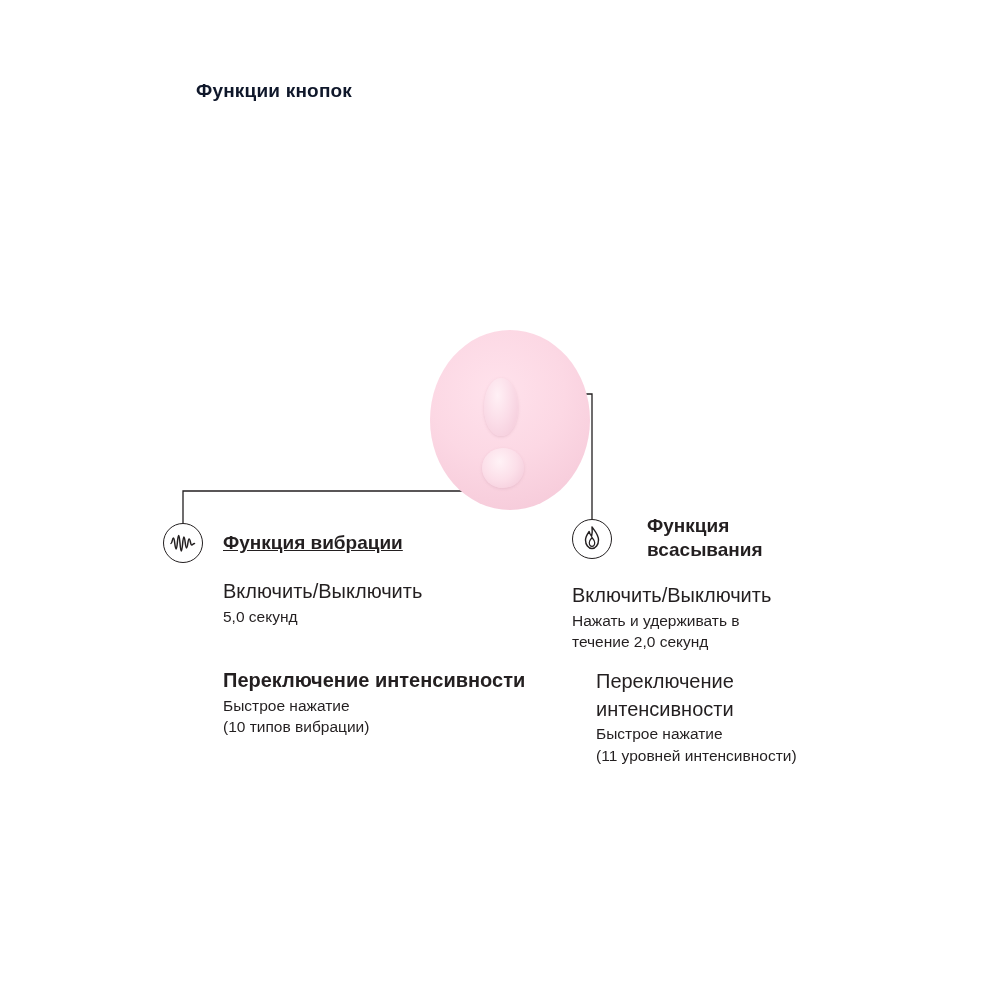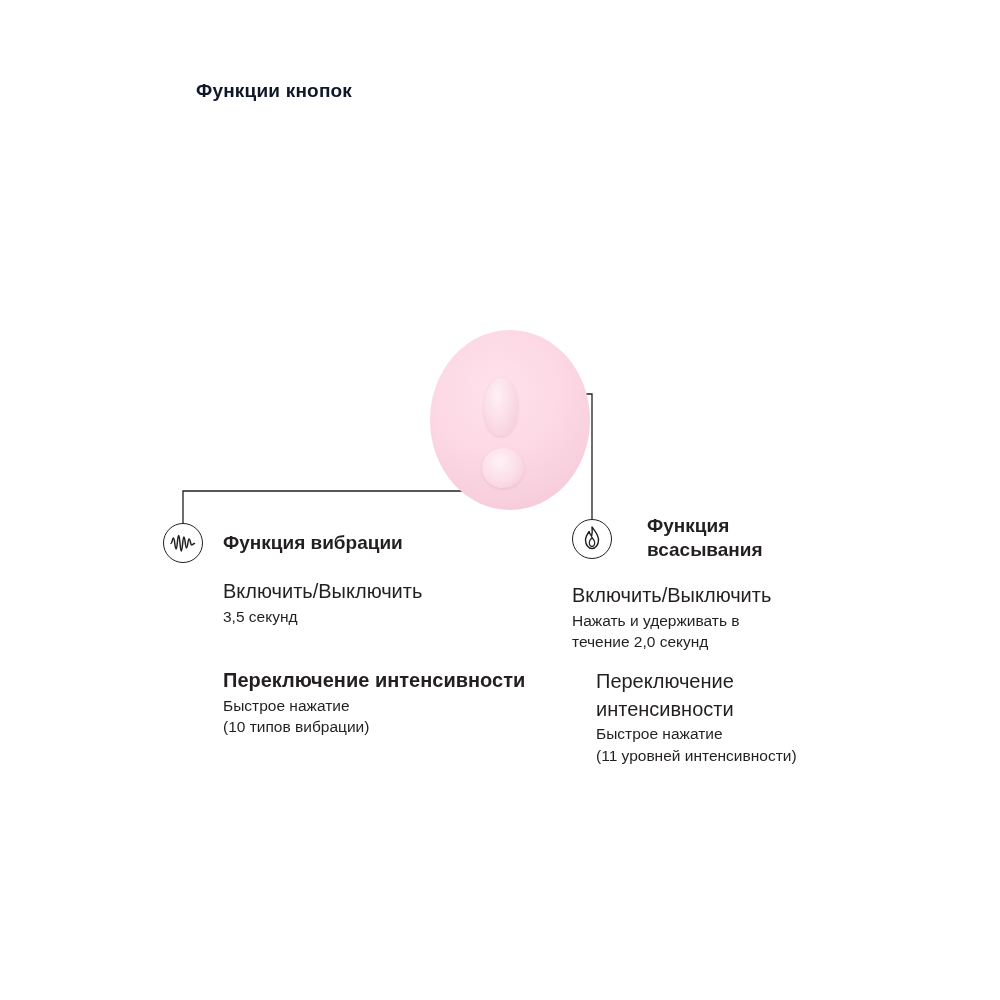--- a/index.html
+++ b/index.html
@@ -93,20 +93,21 @@
     position: absolute;
     font-size: 19px;
     font-weight: bold;
     color: #231f20;
     line-height: 1.24;
   }
   .title-vibration {
     left: 223px;
     top: 531px;
     white-space: nowrap;
+    text-decoration: underline;
   }
   .title-suction {
     left: 632px;
     top: 514px;
     width: 200px;
     margin-left: 15px;
   }
 
   
   .block {
@@ -158,21 +159,21 @@
     <svg width="38" height="38" viewBox="0 0 38 38">
       <path d="M19 7 C22.5 12 25.5 14.5 25.5 20 C25.5 24.8 22.6 28.5 19 28.5 C15.4 28.5 12.5 24.8 12.5 20 C12.5 16.5 14.5 14 16.2 11.5 C16.6 13.8 17.6 15.2 18.6 16.2 C19.3 13.5 19.4 10.5 19 7 Z" fill="none" stroke="#231f20" stroke-width="1.4" stroke-linejoin="round"></path>
       <path d="M19 17.5 C20.6 19.4 21.7 20.9 21.7 22.6 C21.7 24.8 20.4 26.4 19 26.4 C17.6 26.4 16.3 24.8 16.3 22.6 C16.3 20.9 17.4 19.4 19 17.5 Z" fill="none" stroke="#231f20" stroke-width="1.2" stroke-linejoin="round"></path>
     </svg>
   </div>
 
   <div class="col-title title-vibration">Функция вибрации</div>
 
   <div class="block vib-block-1">
     <span class="line lead">Включить/Выключить</span>
-    <span class="line">3,5 секунд</span>
+    <span class="line">5,0 секунд</span>
   </div>
 
   <div class="block vib-block-2">
     <span class="line strong lead">Переключение интенсивности</span>
     <span class="line">Быстрое нажатие</span>
     <span class="line">(10 типов вибрации)</span>
   </div>
 
   <div class="col-title title-suction">
     <span class="line">Функция</span>

